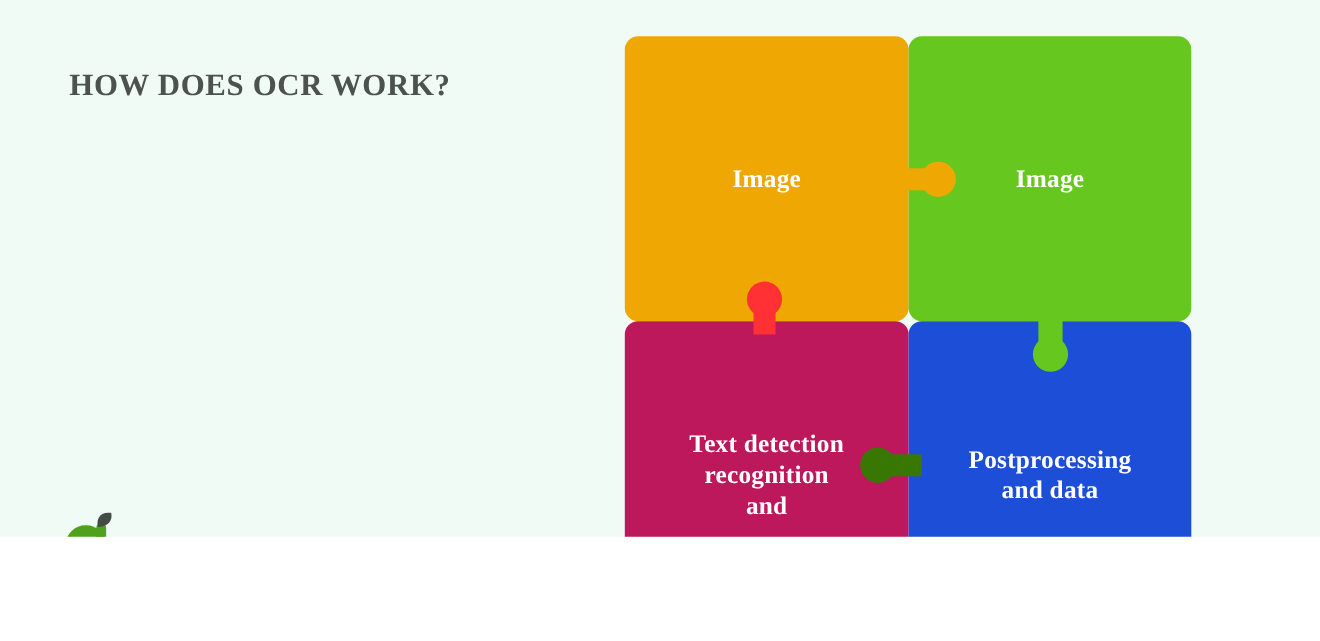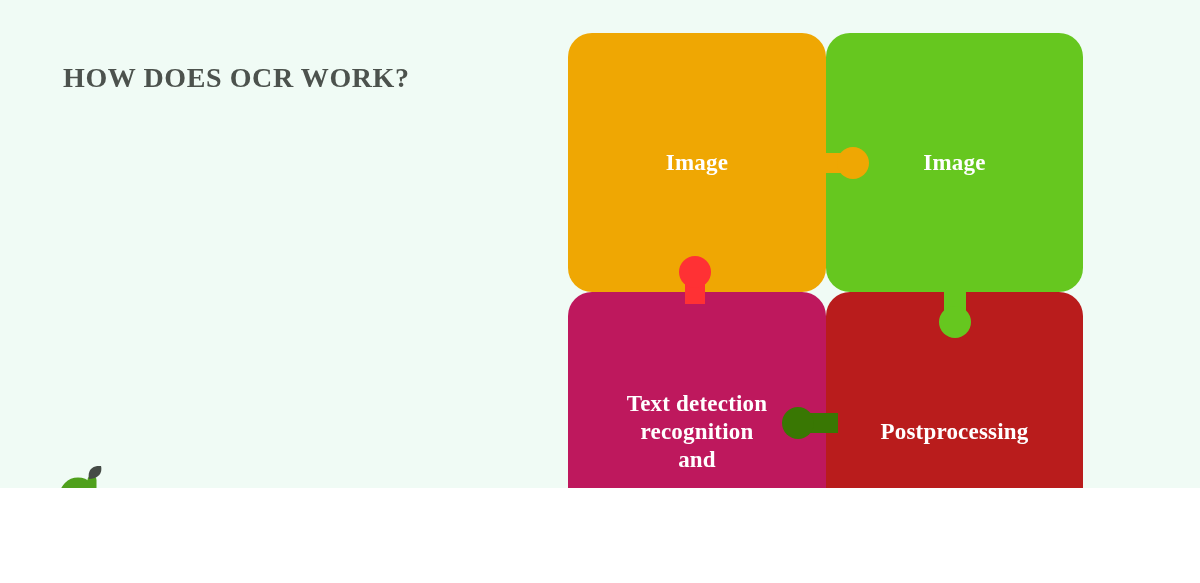--- a/index.html
+++ b/index.html
@@ -9,21 +9,21 @@
     background:#F0FBF5; overflow:hidden;
     font-family:Liberation Serif, serif;
   }
   .title {
     position:absolute; left:63px; top:62px;
     font-size:28px; font-weight:bold; color:#4C524D;
     letter-spacing:0.6px; white-space:nowrap;
   }
   .puzzle { position:absolute; left:568px; top:33px; width:515px; height:516px; }
   .piece {
-    position:absolute; border-radius:24px;
+    position:absolute; border-radius:12px;
     display:flex; align-items:center; justify-content:center;
   }
   .piece .label {
     color:#FFFFFF; font-weight:bold; font-size:23px;
     line-height:28px; text-align:center; letter-spacing:0.2px;
   }
   .piece .label span { display:block; }
   .piece.tl { left:0;     top:0;     width:258px; height:259px; }
   .piece.tr { left:258px; top:0;     width:257px; height:259px; }
   .piece.bl { left:0;     top:259px; width:258px; height:257px; }
@@ -72,23 +72,24 @@
     </div>
 
     <div class="piece bl" style="background-color: #be185d;">
       <div class="label">
         <span>Text detection</span>
         <span>recognition</span>
         <span>and</span>
       </div>
     </div>
 
-    <div class="piece br" style="background-color: #b91c1c;">
+    <div class="piece br" style="background-color: #1d4ed8;">
       <div class="label">
         <span>Postprocessing</span>
+        <span>and data</span>
       </div>
     </div>
 
     <div class="knob knob-orange">
       <div class="stem" style="background-color: rgb(239, 167, 3);"></div>
       <div class="ball" style="background-color: rgb(239, 167, 3);"></div>
     </div>
 
     <div class="knob knob-green">
       <div class="stem" style="background-color: rgb(102, 199, 31);"></div>

